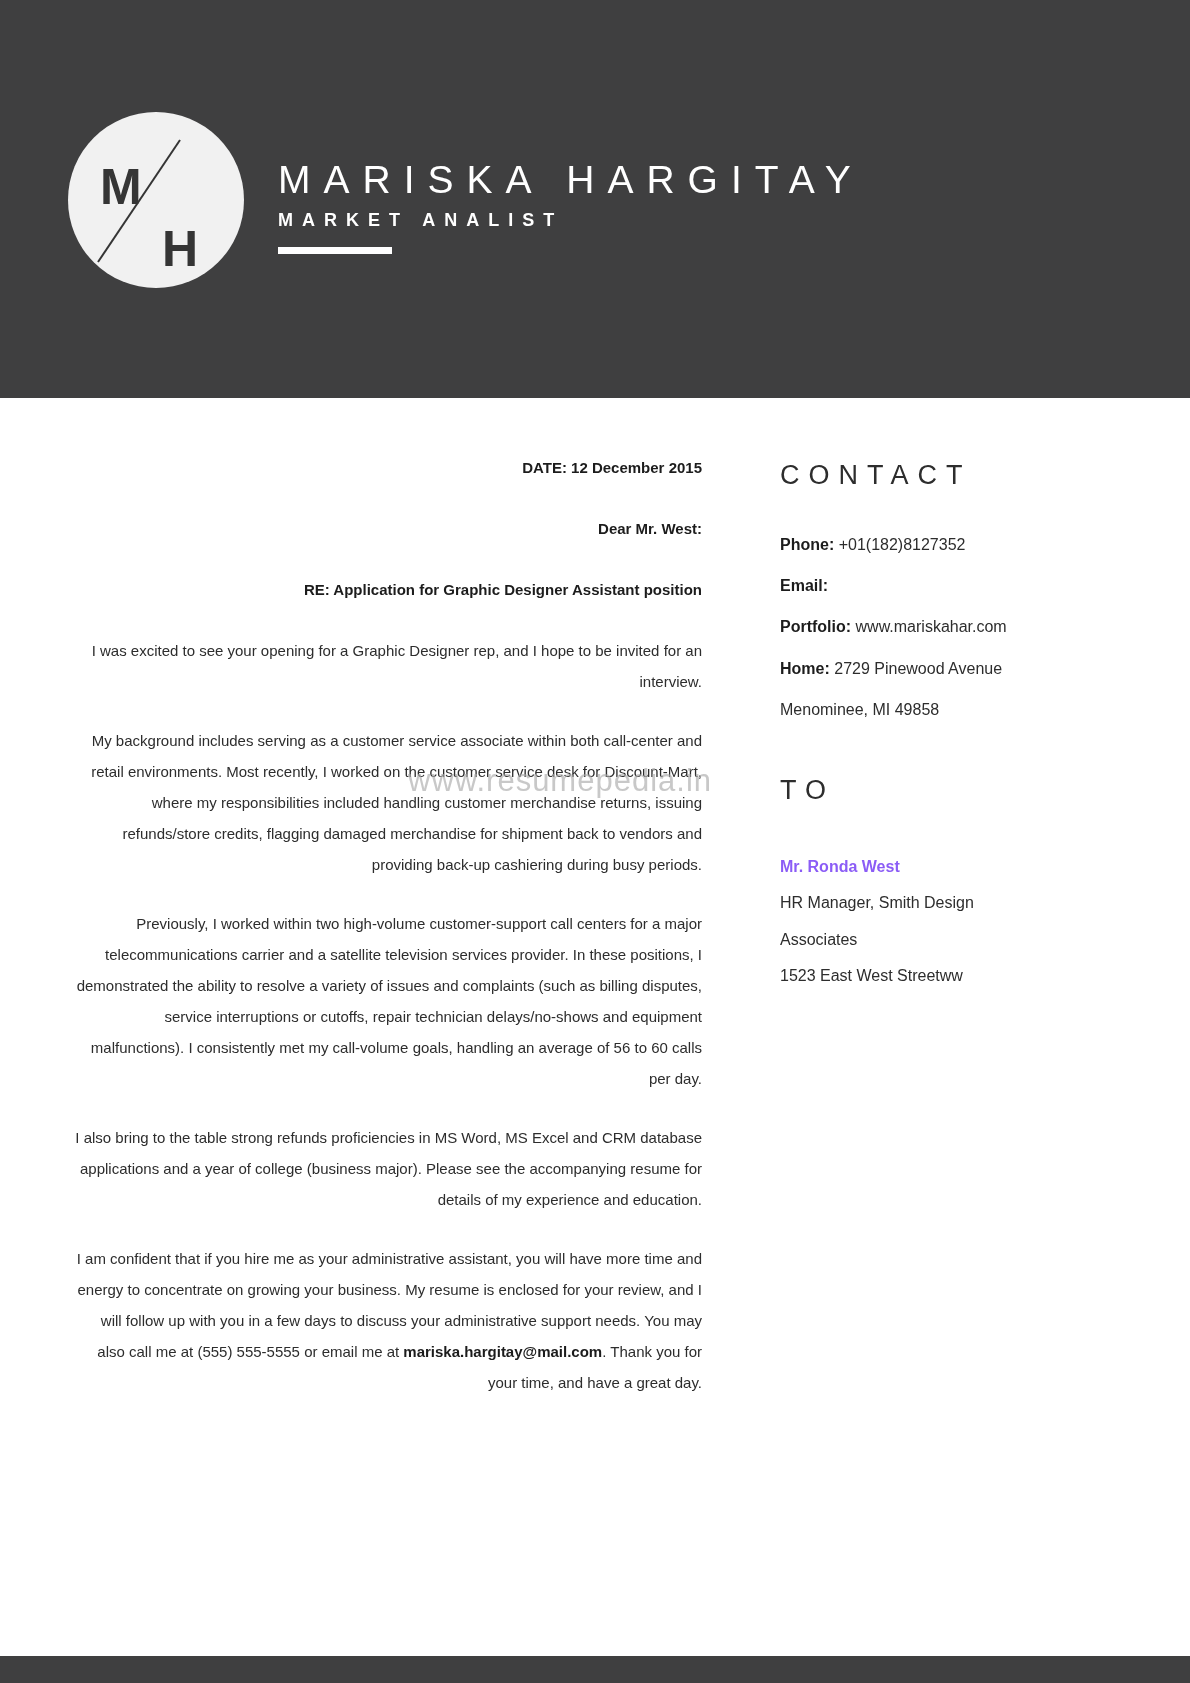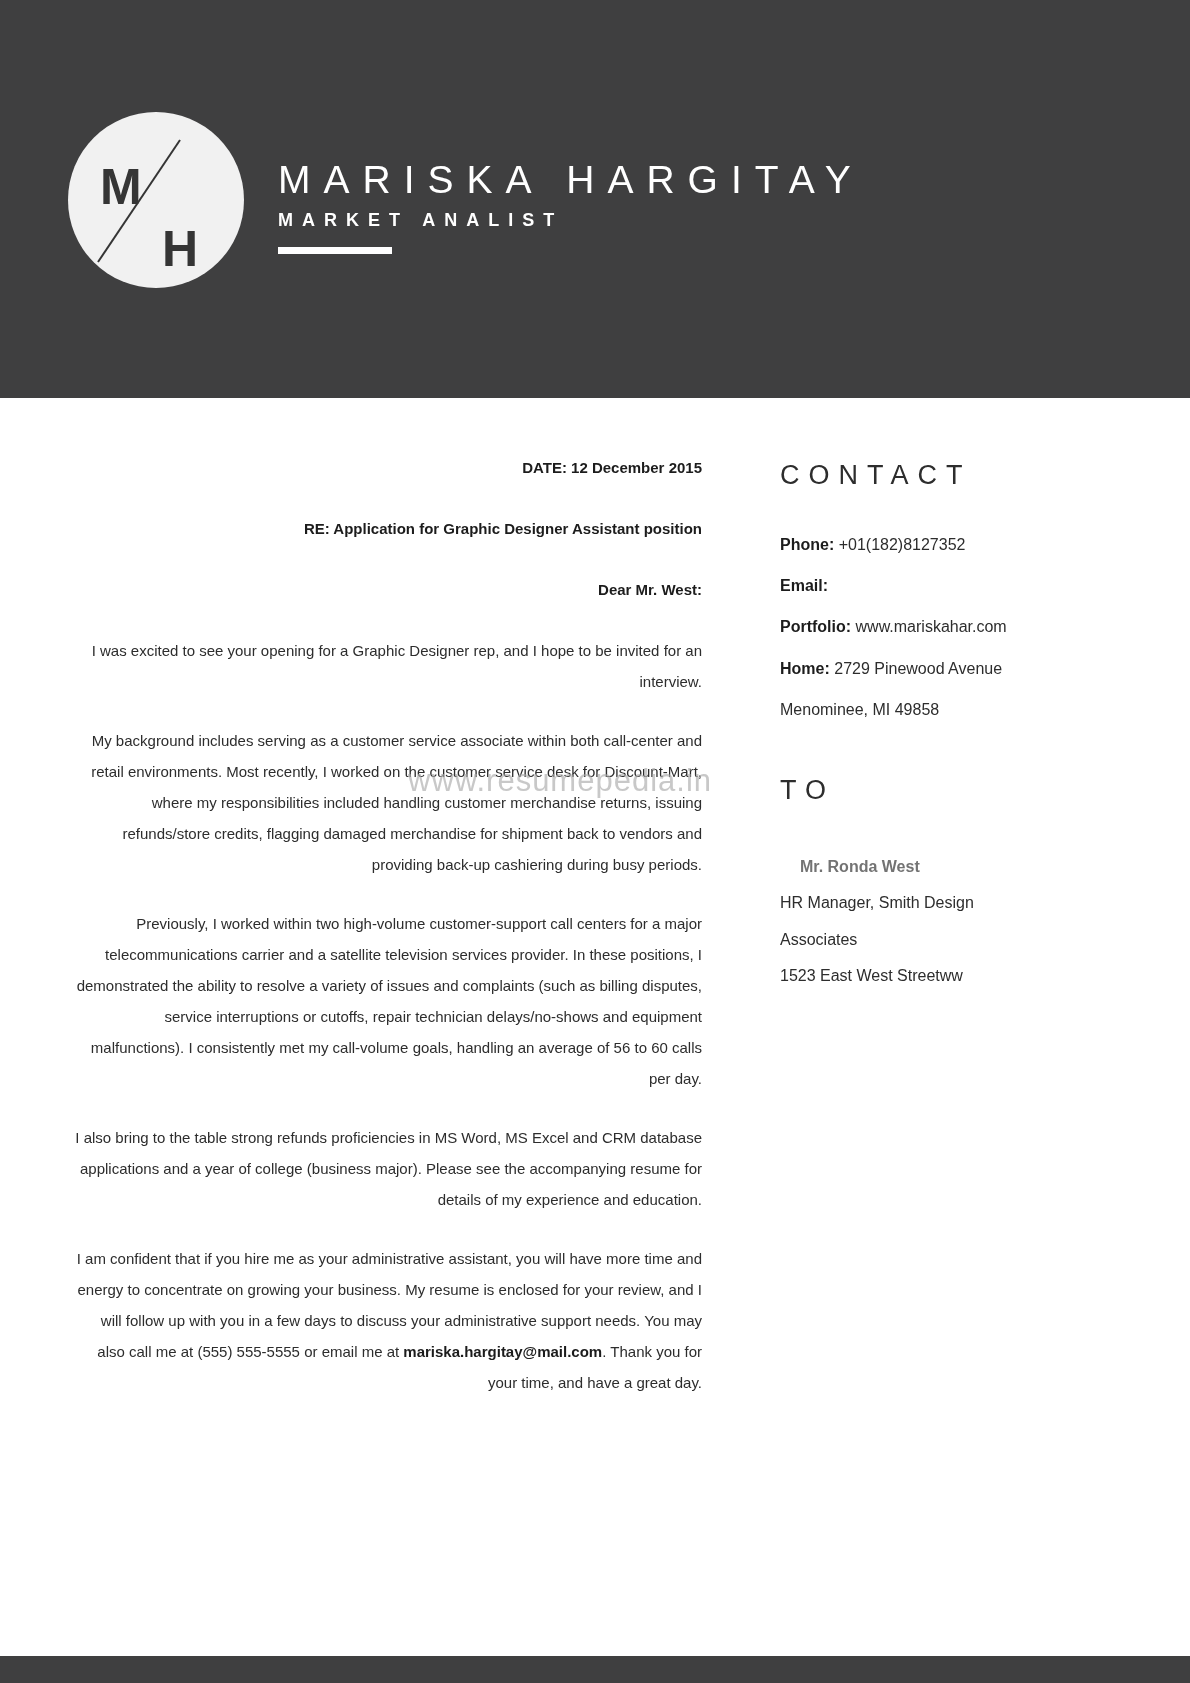--- a/index.html
+++ b/index.html
@@ -57,21 +57,21 @@
   .side-heading{
     font-size:27px;font-weight:400;letter-spacing:9px;color:#2d2d2d;
     margin:0;
   }
   .contact-rows{margin-top:44px;}
   .side-row{margin:0 0 22px 0;line-height:1.2;}
   .side-label{font-weight:700;color:#1c1c1c;}
   .to-heading{margin-top:56px;}
   .to-rows{margin-top:50px;}
   .to-row{margin:0 0 14px 0;line-height:1.4;}
-  .to-name{font-weight:700;color:#737373;margin-left:20px;}
+  .to-name{font-weight:700;color:#8b5cf6;}
   
   .watermark{
     position:absolute;left:408px;top:763px;
     font-size:31px;color:rgba(170,170,170,0.65);
     letter-spacing:1px;white-space:nowrap;
   }
   
   .footer-bar{
     position:absolute;left:0;bottom:0;width:1190px;height:27px;
     background:#3f3f40;
@@ -90,22 +90,22 @@
       <span class="letter m">M</span>
       <span class="letter h">H</span>
     </div>
     <div class="name">MARISKA HARGITAY</div>
     <div class="role">MARKET ANALIST</div>
     <div class="role-underline"></div>
   </div>
 
   <div class="letter-col">
     <p class="strong-line">DATE: 12 December 2015</p>
+    <p class="strong-line">Dear Mr. West:</p>
     <p class="strong-line">RE: Application for Graphic Designer Assistant position</p>
-    <p class="strong-line">Dear Mr. West:</p>
     <p class="body-par">I was excited to see your opening for a Graphic Designer rep, and I hope to be invited for an interview.</p>
     <p class="body-par">My background includes serving as a customer service associate within both call-center and retail environments. Most recently, I worked on the customer service desk for Discount-Mart, where my responsibilities included handling customer merchandise returns, issuing refunds/store credits, flagging damaged merchandise for shipment back to vendors and providing back-up cashiering during busy periods.</p>
     <p class="body-par">Previously, I worked within two high-volume customer-support call centers for a major telecommunications carrier and a satellite television services provider. In these positions, I demonstrated the ability to resolve a variety of issues and complaints (such as billing disputes, service interruptions or cutoffs, repair technician delays/no-shows and equipment malfunctions). I consistently met my call-volume goals, handling an average of 56 to 60 calls per day.</p>
     <p class="body-par">I also bring to the table strong refunds proficiencies in MS Word, MS Excel and CRM database applications and a year of college (business major). Please see the accompanying resume for details of my experience and education.</p>
     <p class="body-par"><span>I am confident that if you hire me as your administrative assistant, you will have more time and energy to concentrate on growing your business. My resume is enclosed for your review, and I will follow up with you in a few days to discuss your administrative support needs. You may also call me at (555) 555-5555 or email me at </span><span class="inline-bold">mariska.hargitay@mail.com</span><span>. Thank you for your time, and have a great day.</span></p>
   </div>
 
   <div class="sidebar">
     <h2 class="side-heading">CONTACT</h2>
     <div class="contact-rows">

